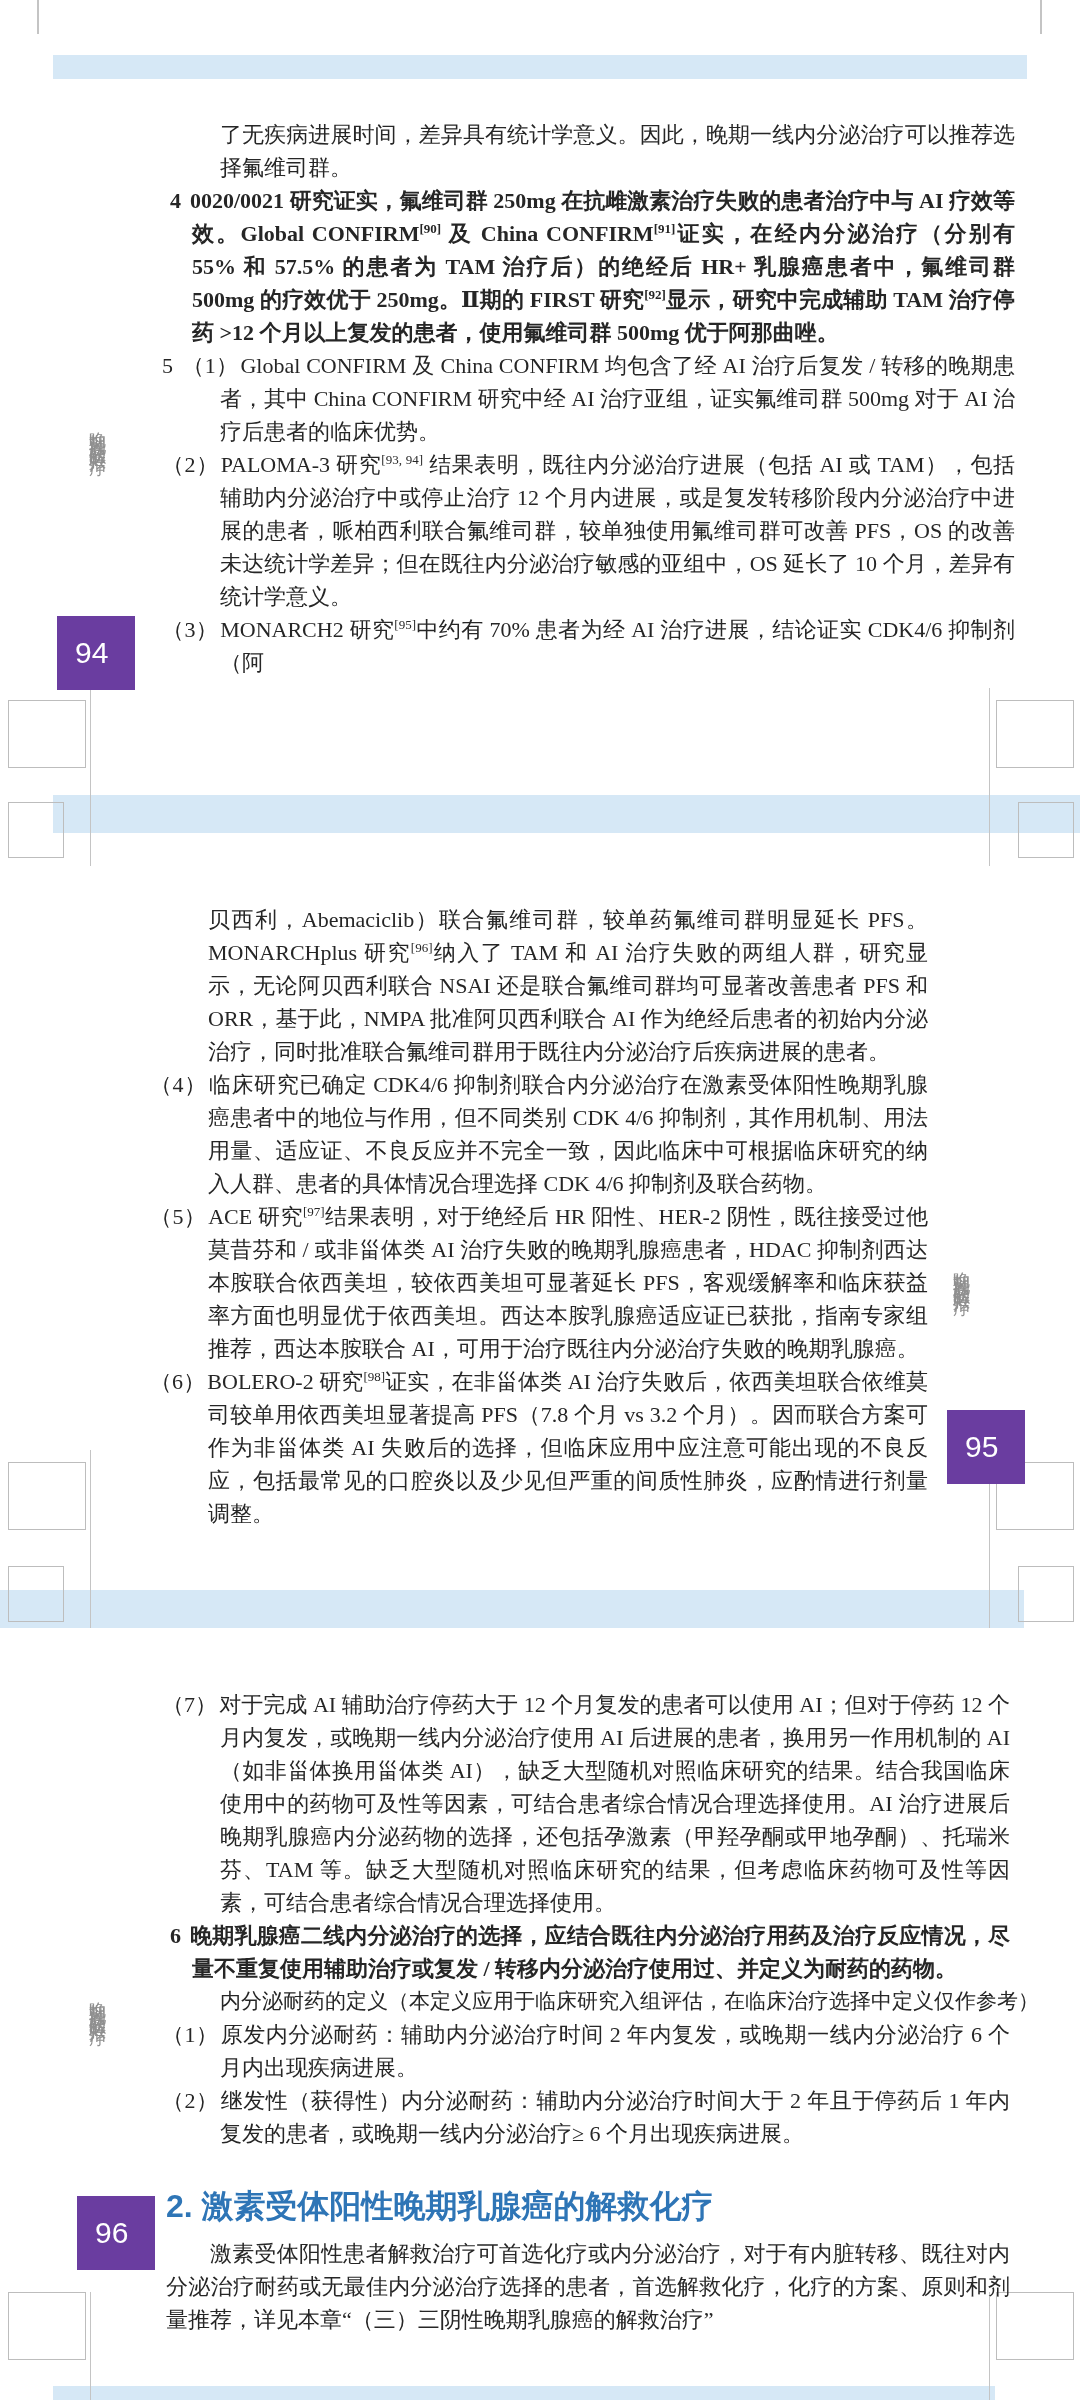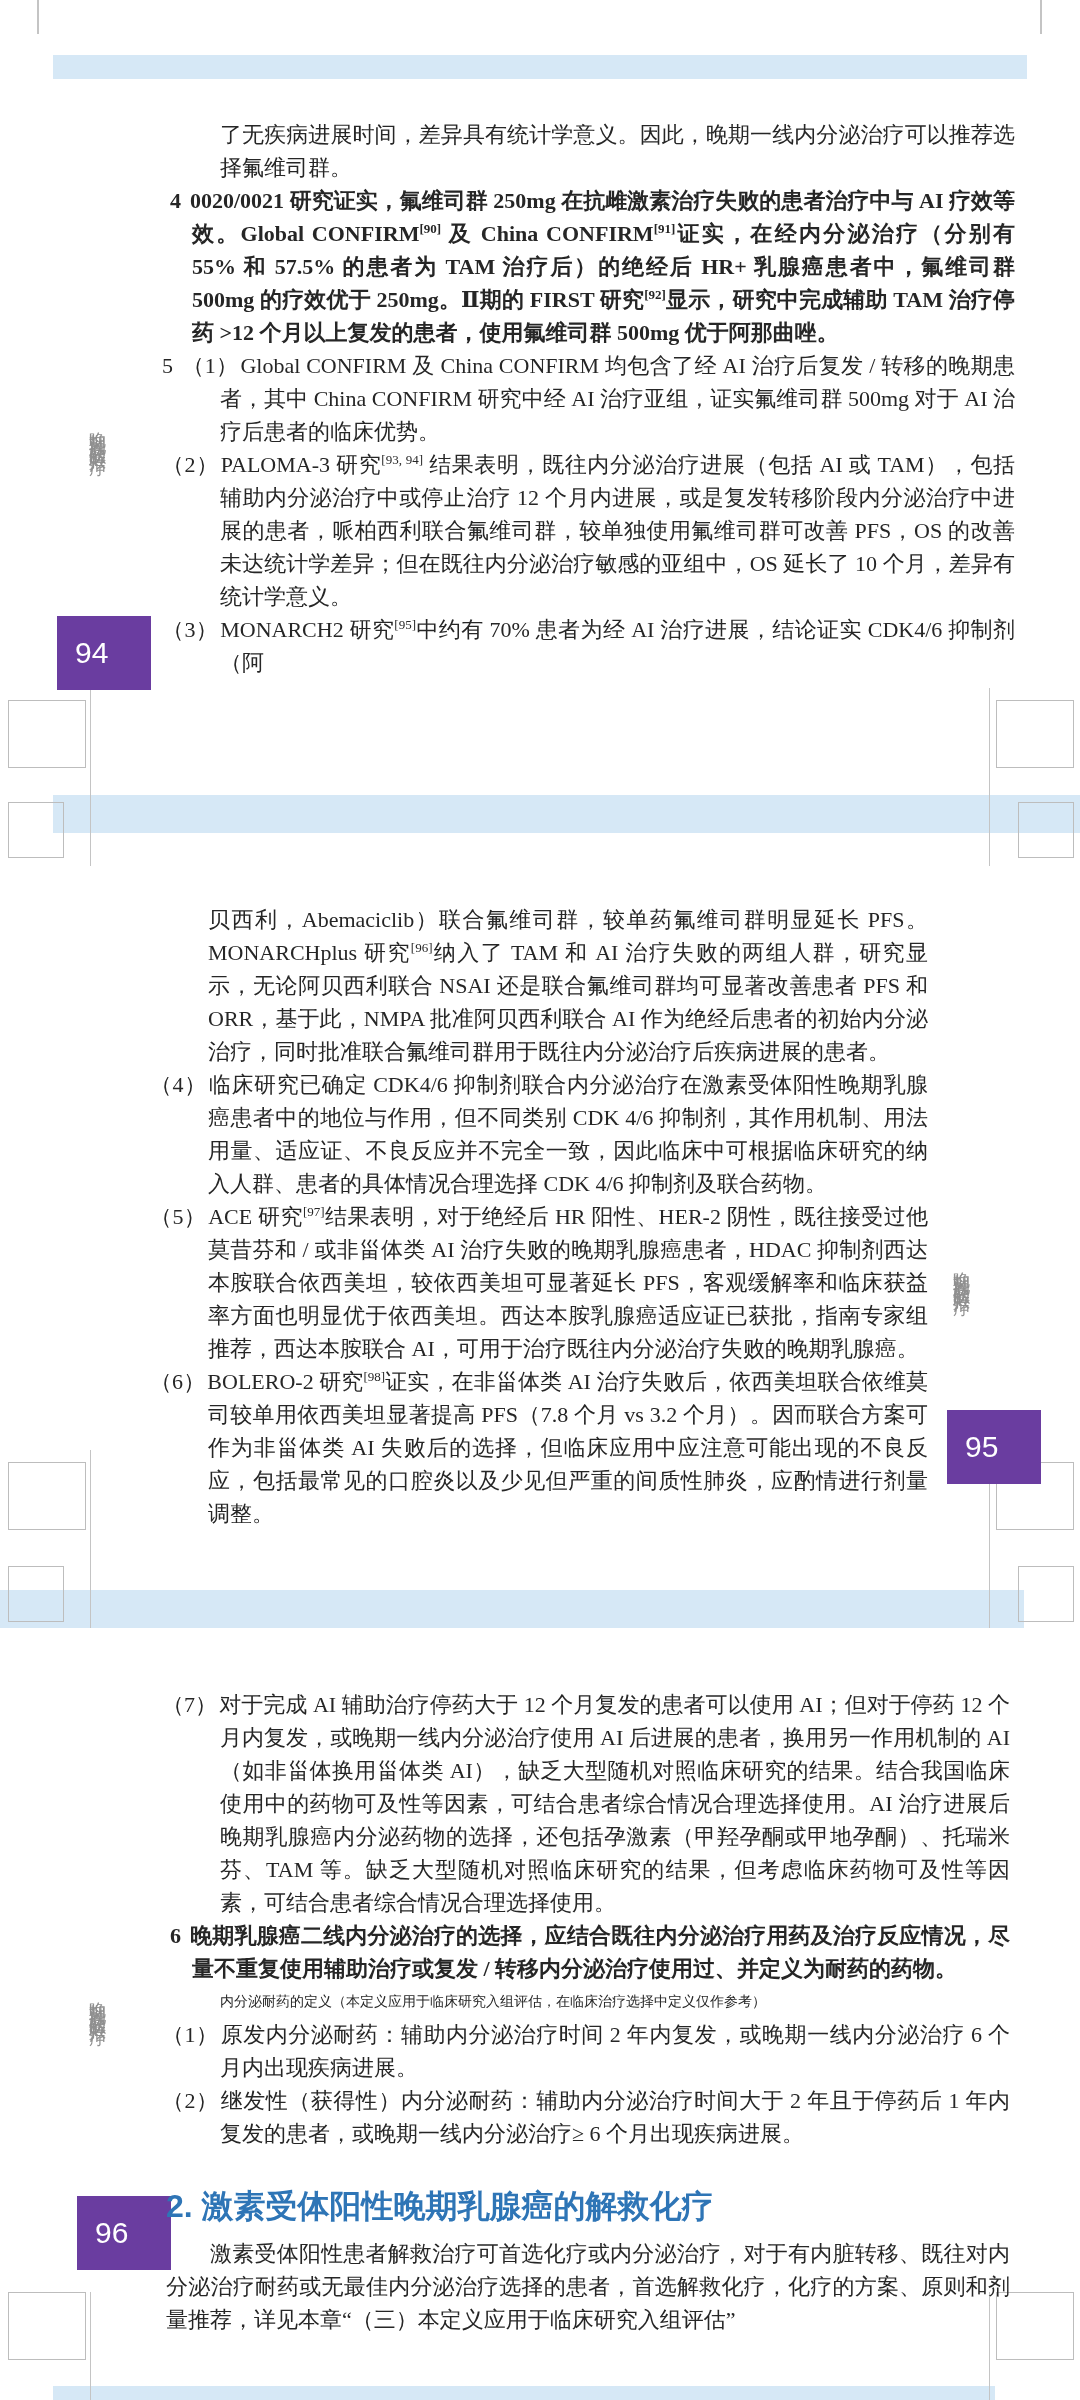--- a/index.html
+++ b/index.html
@@ -24,40 +24,40 @@
   #text95 { left:148px; top:903px;  width:780px; }
   #text96 { left:160px; top:1688px; width:850px; }
 
   .blk { position:relative; }
   .cont       { padding-left:60px; }
   .sub        { padding-left:60px; text-indent:-58px; }
   .item       { padding-left:32px; text-indent:-22px;font-weight:bold; }
   .first-sub  { padding-left:60px; text-indent:-58px; }
   .mk-num     { margin-right:9px; }
   .mk         { margin-right:2px; }
-  .para-def   { padding-left:60px; white-space:nowrap; font-size:14px; }
+  .para-def   { padding-left:60px; white-space:nowrap; font-size:21px; }
   .sec-heading{
     font-family:"Liberation Sans","DejaVu Sans",sans-serif;
     color:var(--heading-blue,#2e75b6); font-weight:600; font-size:32px;
     margin:40px 0 14px; padding-left:6px; text-indent:0;
   }
   .para-indent{ padding-left:6px; text-indent:2em; }
   sup.ref { font-size:13px; line-height:0; }
 
   .side-label {
     position:absolute; writing-mode:vertical-rl; font-size:17px;
     letter-spacing:3px; color:var(--sidebar-gray,#8f8f8f);
     font-family:"Liberation Serif","DejaVu Serif",serif;
   }
   #side94 { left:86px;  top:418px;  }
   #side95 { left:950px; top:1258px; }
   #side96 { left:86px;  top:1988px; }
 
   .pagebox {
-    position:absolute; width:94px; height:74px;
+    position:absolute; width:78px; height:74px;
     background:var(--accent-purple,#6a3da0); color:#fff;
     font-family:"Liberation Sans","DejaVu Sans",sans-serif; font-size:30px;
     display:flex; align-items:center; padding-left:18px; box-sizing:border-box;
   }
   #box94 { left:57px;  top:616px;  }
   #box95 { left:947px; top:1410px; }
   #box96 { left:57px;  top:2196px;margin-left:20px; }
 </style>
 </head>
 <body>
@@ -112,16 +112,16 @@
 
   <div class="side-label" id="side96">晚期乳腺癌的解救治疗</div>
   <div class="pagebox" id="box96">96</div>
   <div class="textarea" id="text96">
       <div class="blk sub"><span class="mk">（7）</span>对于完成 AI 辅助治疗停药大于 12 个月复发的患者可以使用 AI；但对于停药 12 个月内复发，或晚期一线内分泌治疗使用 AI 后进展的患者，换用另一作用机制的 AI（如非甾体换用甾体类 AI），缺乏大型随机对照临床研究的结果。结合我国临床使用中的药物可及性等因素，可结合患者综合情况合理选择使用。AI 治疗进展后晚期乳腺癌内分泌药物的选择，还包括孕激素（甲羟孕酮或甲地孕酮）、托瑞米芬、TAM 等。缺乏大型随机对照临床研究的结果，但考虑临床药物可及性等因素，可结合患者综合情况合理选择使用。</div>
       <div class="blk item"><span class="mk-num">6</span>晚期乳腺癌二线内分泌治疗的选择，应结合既往内分泌治疗用药及治疗反应情况，尽量不重复使用辅助治疗或复发 / 转移内分泌治疗使用过、并定义为耐药的药物。</div>
       <div class="blk para-def">内分泌耐药的定义（本定义应用于临床研究入组评估，在临床治疗选择中定义仅作参考）</div>
       <div class="blk sub"><span class="mk">（1）</span>原发内分泌耐药：辅助内分泌治疗时间 2 年内复发，或晚期一线内分泌治疗 6 个月内出现疾病进展。</div>
       <div class="blk sub"><span class="mk">（2）</span>继发性（获得性）内分泌耐药：辅助内分泌治疗时间大于 2 年且于停药后 1 年内复发的患者，或晚期一线内分泌治疗≥ 6 个月出现疾病进展。</div>
       <div class="blk sec-heading">2. 激素受体阳性晚期乳腺癌的解救化疗</div>
-      <div class="blk para-indent">激素受体阳性患者解救治疗可首选化疗或内分泌治疗，对于有内脏转移、既往对内分泌治疗耐药或无最佳内分泌治疗选择的患者，首选解救化疗，化疗的方案、原则和剂量推荐，详见本章“（三）本定义应用于临床研究入组评估”</div>
+      <div class="blk para-indent">激素受体阳性患者解救治疗可首选化疗或内分泌治疗，对于有内脏转移、既往对内分泌治疗耐药或无最佳内分泌治疗选择的患者，首选解救化疗，化疗的方案、原则和剂量推荐，详见本章“（三）三阴性晚期乳腺癌的解救治疗”</div>
     </div>
 
 </div>
 
 </body></html>

